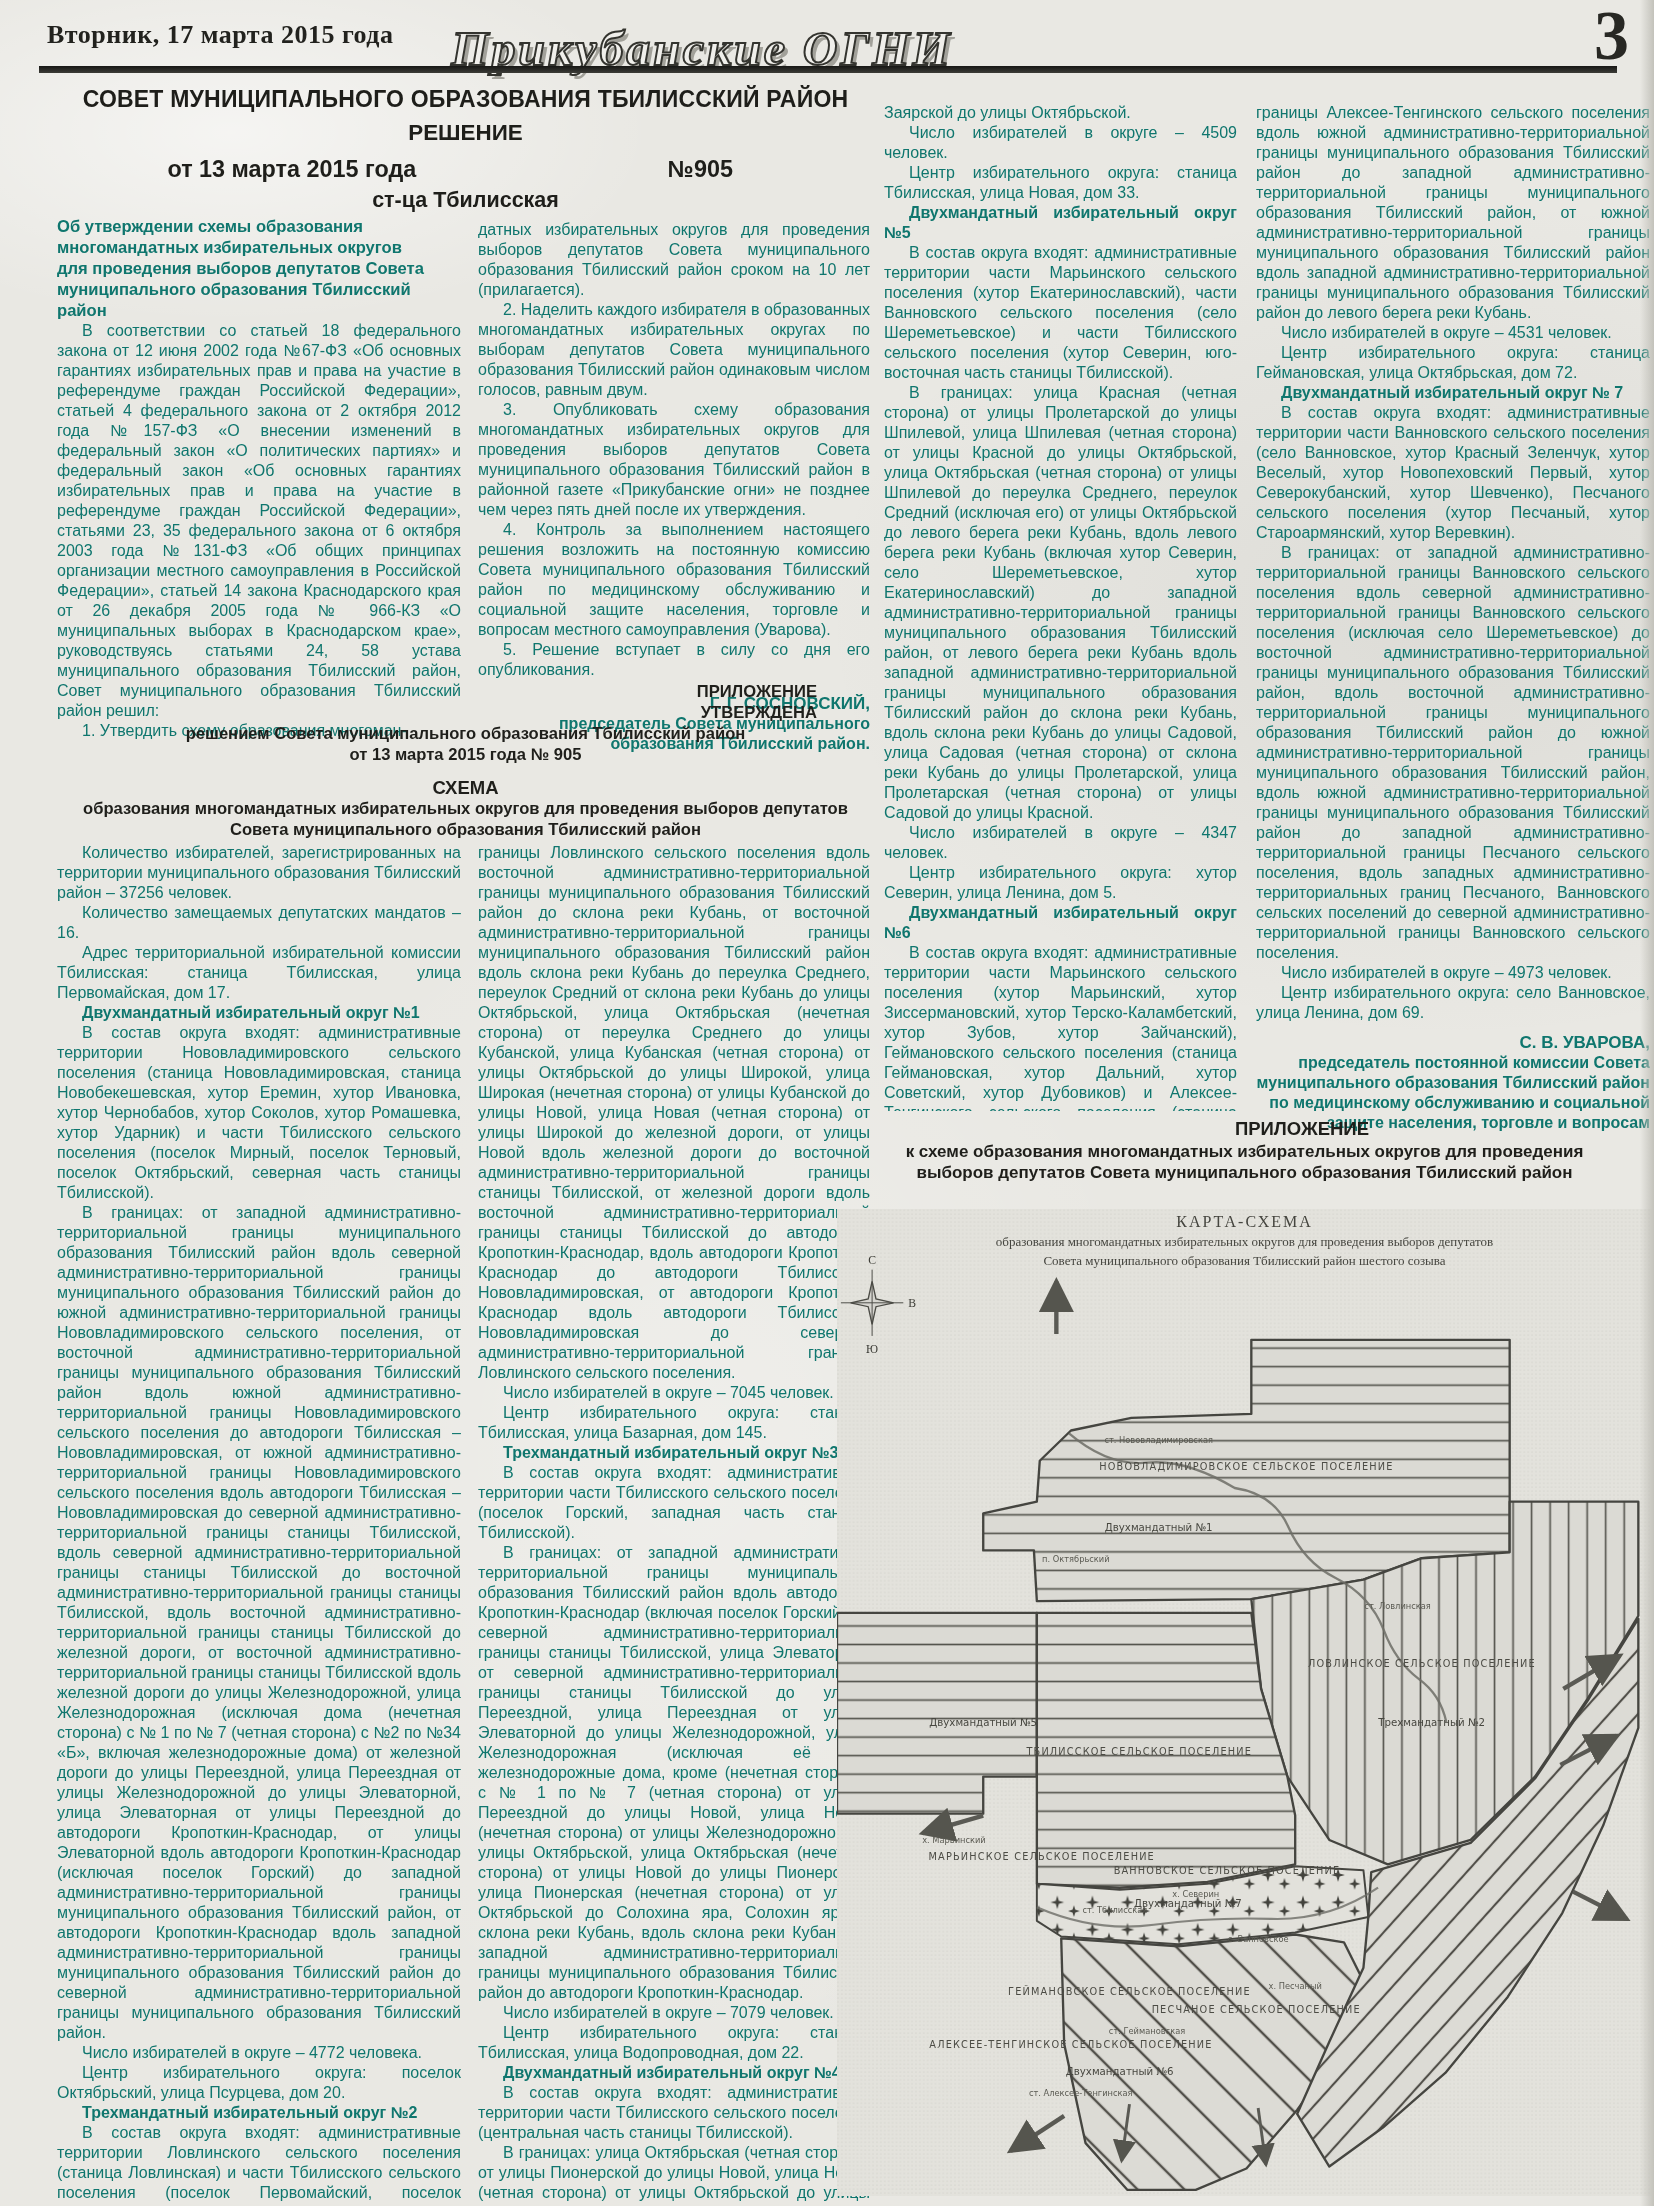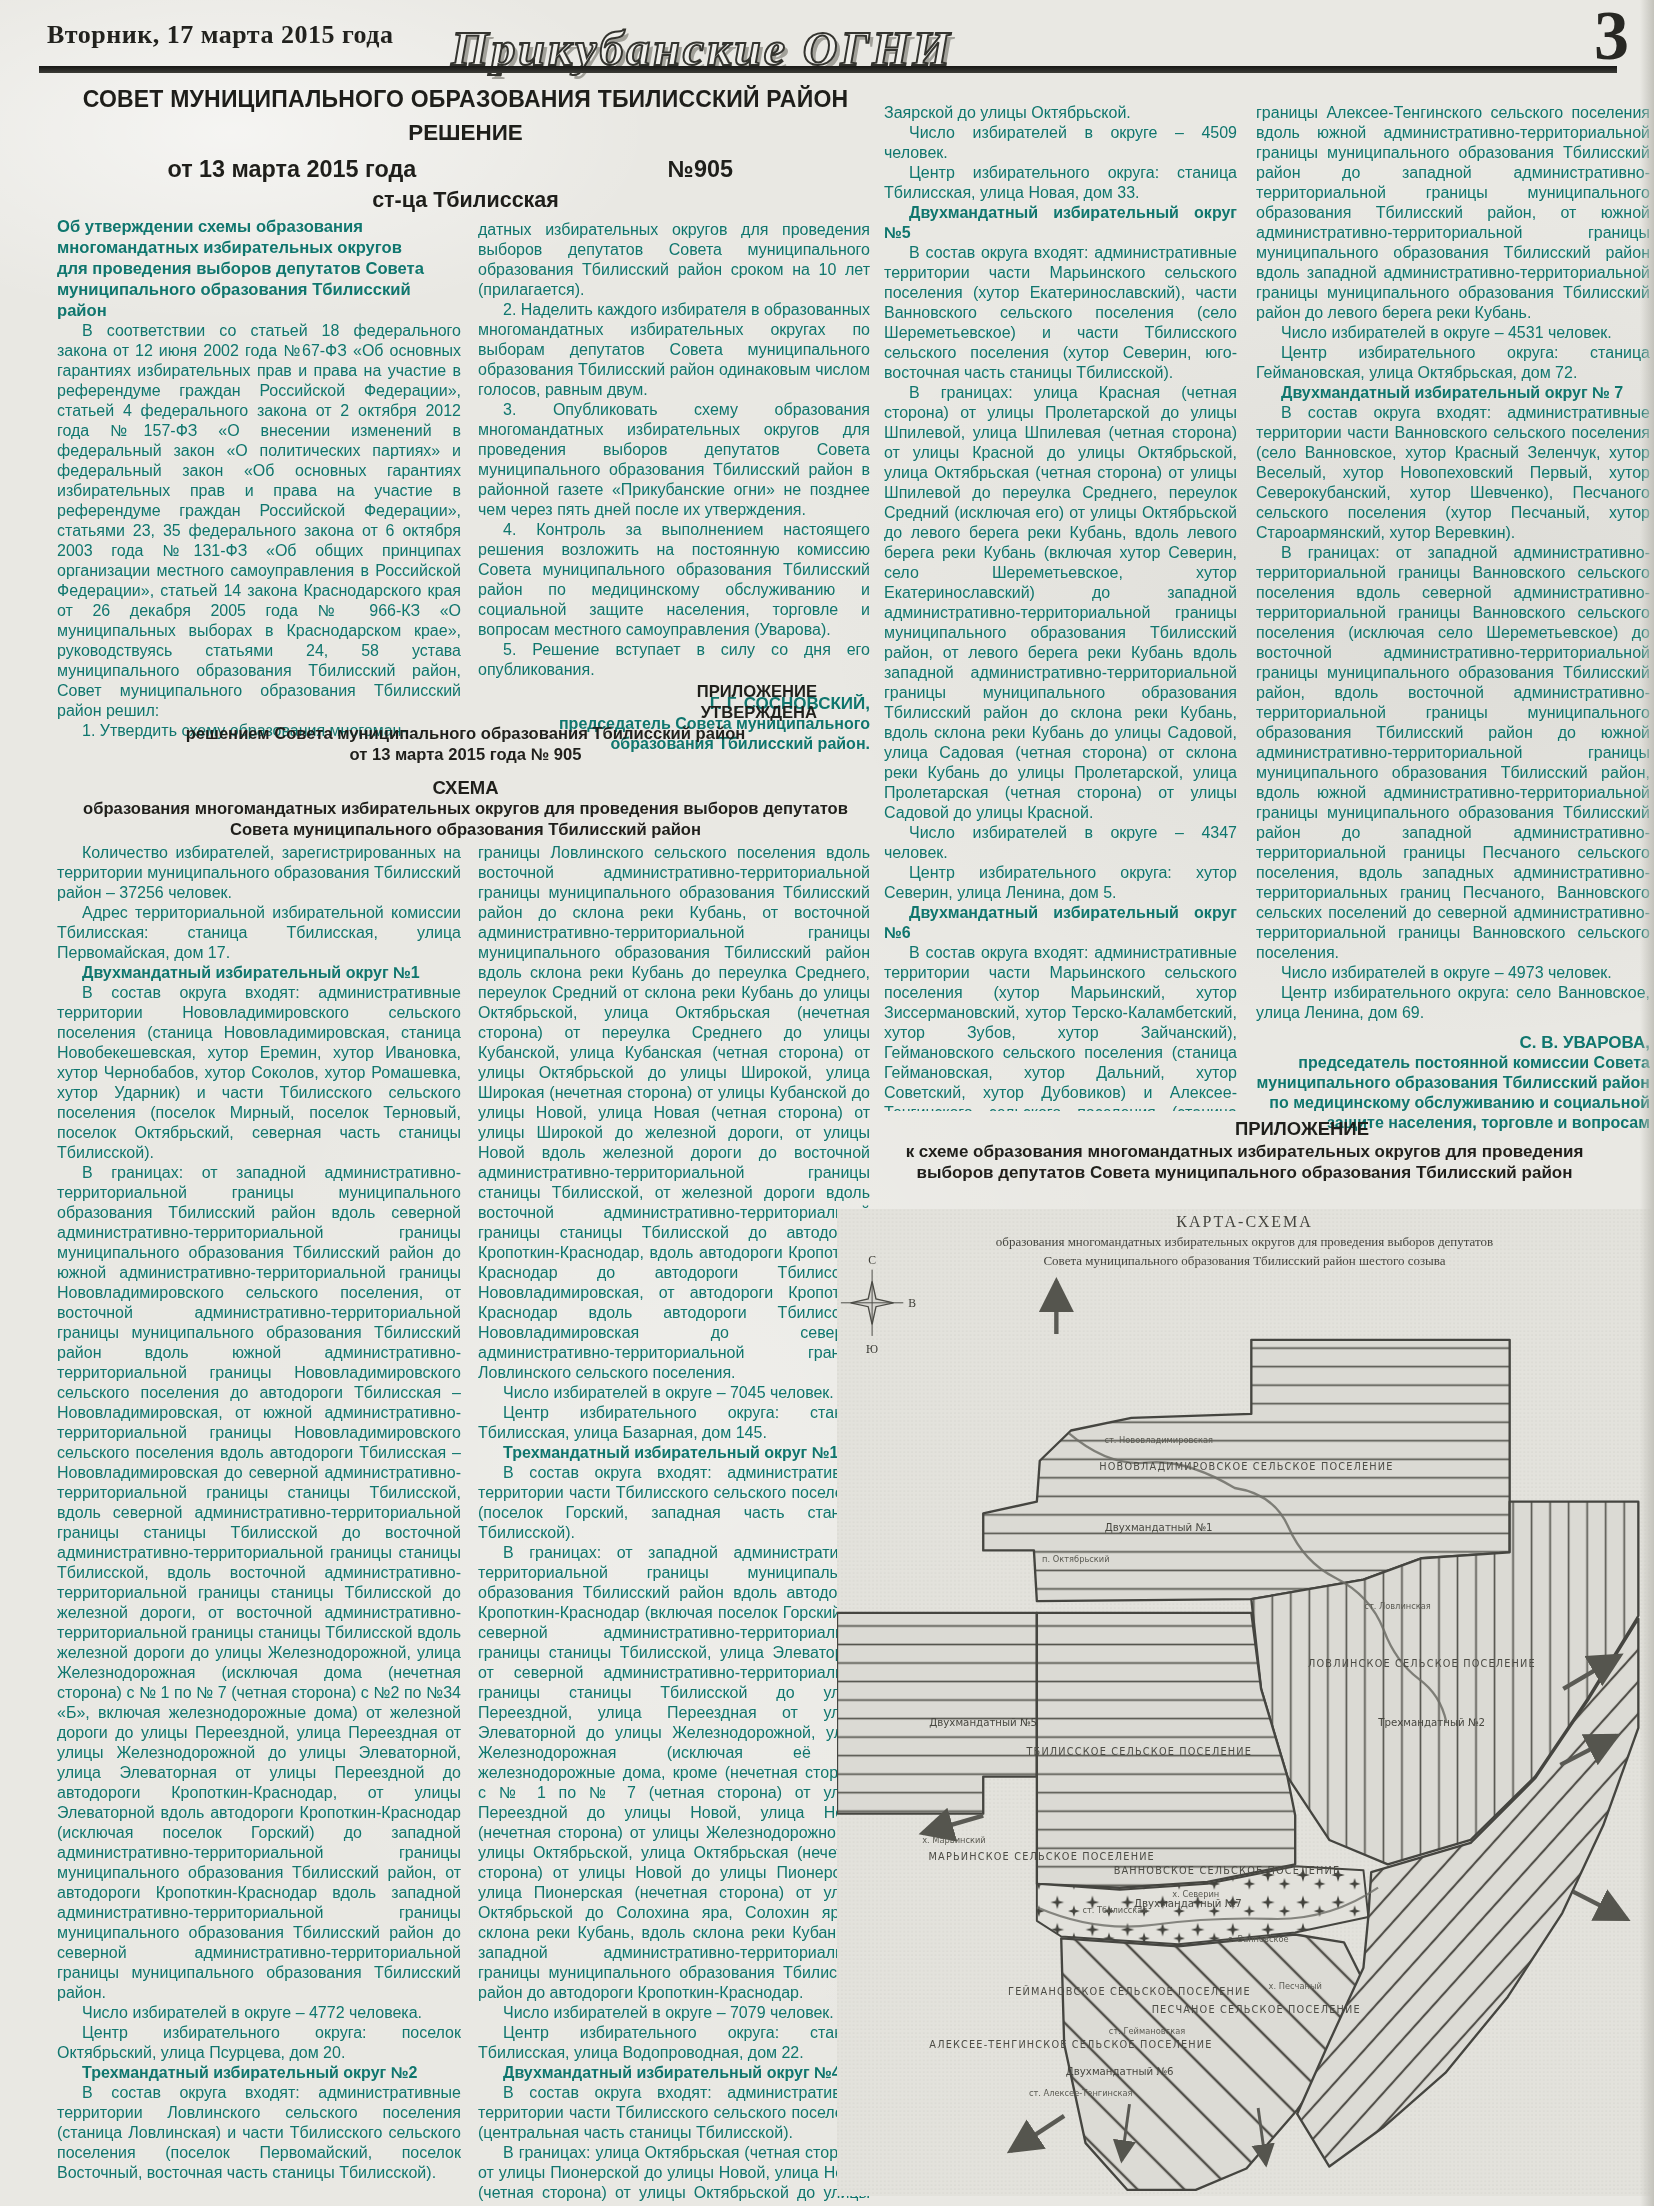--- a/index.html
+++ b/index.html
@@ -116,34 +116,35 @@
   <p class="pr">УТВЕРЖДЕНА</p>
   <p>решением Совета муниципального образования Тбилисский район</p>
   <p>от 13 марта 2015 года № 905</p>
   <p class="ttl">СХЕМА</p>
   <p>образования многомандатных избирательных округов для проведения выборов депутатов</p>
   <p>Совета муниципального образования Тбилисский район</p>
 </div>
 
 <div id="s-col1" class="col">
     <p class="p">Количество избирателей, зарегистрированных на территории муниципального образования Тбилисский район – 37256 человек.</p>
+    <p class="p">Количество замещаемых депутатских мандатов – 16.</p>
     <p class="p">Адрес территориальной избирательной комиссии Тбилисская: станица Тбилисская, улица Первомайская, дом 17.</p>
     <p class="ph">Двухмандатный избирательный округ №1</p>
     <p class="p">В состав округа входят: административные территории Нововладимировского сельского поселения (станица Нововладимировская, станица Новобекешевская, хутор Еремин, хутор Ивановка, хутор Чернобабов, хутор Соколов, хутор Ромашевка, хутор Ударник) и части Тбилисского сельского поселения (поселок Мирный, поселок Терновый, поселок Октябрьский, северная часть станицы Тбилисской).</p>
     <p class="p">В границах: от западной административно-территориальной границы муниципального образования Тбилисский район вдоль северной административно-территориальной границы муниципального образования Тбилисский район до южной административно-территориальной границы Нововладимировского сельского поселения, от восточной административно-территориальной границы муниципального образования Тбилисский район вдоль южной административно-территориальной границы Нововладимировского сельского поселения до автодороги Тбилисская – Нововладимировская, от южной административно-территориальной границы Нововладимировского сельского поселения вдоль автодороги Тбилисская – Нововладимировская до северной административно-территориальной границы станицы Тбилисской, вдоль северной административно-территориальной границы станицы Тбилисской до восточной административно-территориальной границы станицы Тбилисской, вдоль восточной административно-территориальной границы станицы Тбилисской до железной дороги, от восточной административно-территориальной границы станицы Тбилисской вдоль железной дороги до улицы Железнодорожной, улица Железнодорожная (исключая дома (нечетная сторона) с № 1 по № 7 (четная сторона) с №2 по №34 «Б», включая железнодорожные дома) от железной дороги до улицы Переездной, улица Переездная от улицы Железнодорожной до улицы Элеваторной, улица Элеваторная от улицы Переездной до автодороги Кропоткин-Краснодар, от улицы Элеваторной вдоль автодороги Кропоткин-Краснодар (исключая поселок Горский) до западной административно-территориальной границы муниципального образования Тбилисский район, от автодороги Кропоткин-Краснодар вдоль западной административно-территориальной границы муниципального образования Тбилисский район до северной административно-территориальной границы муниципального образования Тбилисский район.</p>
     <p class="p">Число избирателей в округе – 4772 человека.</p>
     <p class="p">Центр избирательного округа: поселок Октябрьский, улица Псурцева, дом 20.</p>
     <p class="ph">Трехмандатный избирательный округ №2</p>
     <p class="p">В состав округа входят: административные территории Ловлинского сельского поселения (станица Ловлинская) и части Тбилисского сельского поселения (поселок Первомайский, поселок Восточный, восточная часть станицы Тбилисской).</p>
   </div>
 <div id="s-col2" class="col">
     <p class="p cont">границы Ловлинского сельского поселения вдоль восточной административно-территориальной границы муниципального образования Тбилисский район до склона реки Кубань, от восточной административно-территориальной границы муниципального образования Тбилисский район вдоль склона реки Кубань до переулка Среднего, переулок Средний от склона реки Кубань до улицы Октябрьской, улица Октябрьская (нечетная сторона) от переулка Среднего до улицы Кубанской, улица Кубанская (четная сторона) от улицы Октябрьской до улицы Широкой, улица Широкая (нечетная сторона) от улицы Кубанской до улицы Новой, улица Новая (четная сторона) от улицы Широкой до железной дороги, от улицы Новой вдоль железной дороги до восточной административно-территориальной границы станицы Тбилисской, от железной дороги вдоль восточной административно-территориальной границы станицы Тбилисской до автодороги Кропоткин-Краснодар, вдоль автодороги Кропоткин-Краснодар до автодороги Тбилисская-Нововладимировская, от автодороги Кропоткин-Краснодар вдоль автодороги Тбилисская-Нововладимировская до северной административно-территориальной границы Ловлинского сельского поселения.</p>
     <p class="p">Число избирателей в округе – 7045 человек.</p>
     <p class="p">Центр избирательного округа: станица Тбилисская, улица Базарная, дом 145.</p>
-    <p class="ph">Трехмандатный избирательный округ №1</p>
+    <p class="ph">Трехмандатный избирательный округ №3</p>
     <p class="p">В состав округа входят: административные территории части Тбилисского сельского поселения (поселок Горский, западная часть станицы Тбилисской).</p>
     <p class="p">В границах: от западной административно-территориальной границы муниципального образования Тбилисский район вдоль автодороги Кропоткин-Краснодар (включая поселок Горский) до северной административно-территориальной границы станицы Тбилисской, улица Элеваторная от северной административно-территориальной границы станицы Тбилисской до улицы Переездной, улица Переездная от улицы Элеваторной до улицы Железнодорожной, улица Железнодорожная (исключая её и железнодорожные дома, кроме (нечетная сторона) с № 1 по № 7 (четная сторона) от улицы Переездной до улицы Новой, улица Новая (нечетная сторона) от улицы Железнодорожной до улицы Октябрьской, улица Октябрьская (нечетная сторона) от улицы Новой до улицы Пионерской, улица Пионерская (нечетная сторона) от улицы Октябрьской до Солохина яра, Солохин яр до склона реки Кубань, вдоль склона реки Кубань до западной административно-территориальной границы муниципального образования Тбилисский район до автодороги Кропоткин-Краснодар.</p>
     <p class="p">Число избирателей в округе – 7079 человек.</p>
     <p class="p">Центр избирательного округа: станица Тбилисская, улица Водопроводная, дом 22.</p>
     <p class="ph">Двухмандатный избирательный округ №4</p>
     <p class="p">В состав округа входят: административные территории части Тбилисского сельского поселения (центральная часть станицы Тбилисской).</p>
     <p class="p">В границах: улица Октябрьская (четная сторона) от улицы Пионерской до улицы Новой, улица Новая (четная сторона) от улицы Октябрьской до улицы Широкой, улица Широкая (четная сторона) от улицы Новой до улицы Кубанской, улица Кубанская (нечетная сторона) от улицы Широкой до улицы Октябрьской, улица Октябрьская (четная сторона) от улицы Кубанской до улицы Шпилевой, улица Шпилевая (нечетная сторона) от улицы Октябрьской до улицы Красной, улица Красная (нечетная сторона) от улицы Шпилевой до улицы Пролетарской, улица Пролетарская (нечетная сторона) от улицы Красной до улицы Садовой, улица Садовая (четная сторона) от улицы Пролетарской до склона реки Кубань, вдоль склона реки Кубань от улицы Садовой до Солохина Яра, Солохин Яр от склона реки Кубань до улицы Заярской, улица Заярская от Солохина Яра до улицы Пионерской, улица Пионерская от улицы</p>
   </div>
 <div id="s-col3" class="col">
     <p class="p cont">Заярской до улицы Октябрьской.</p>

